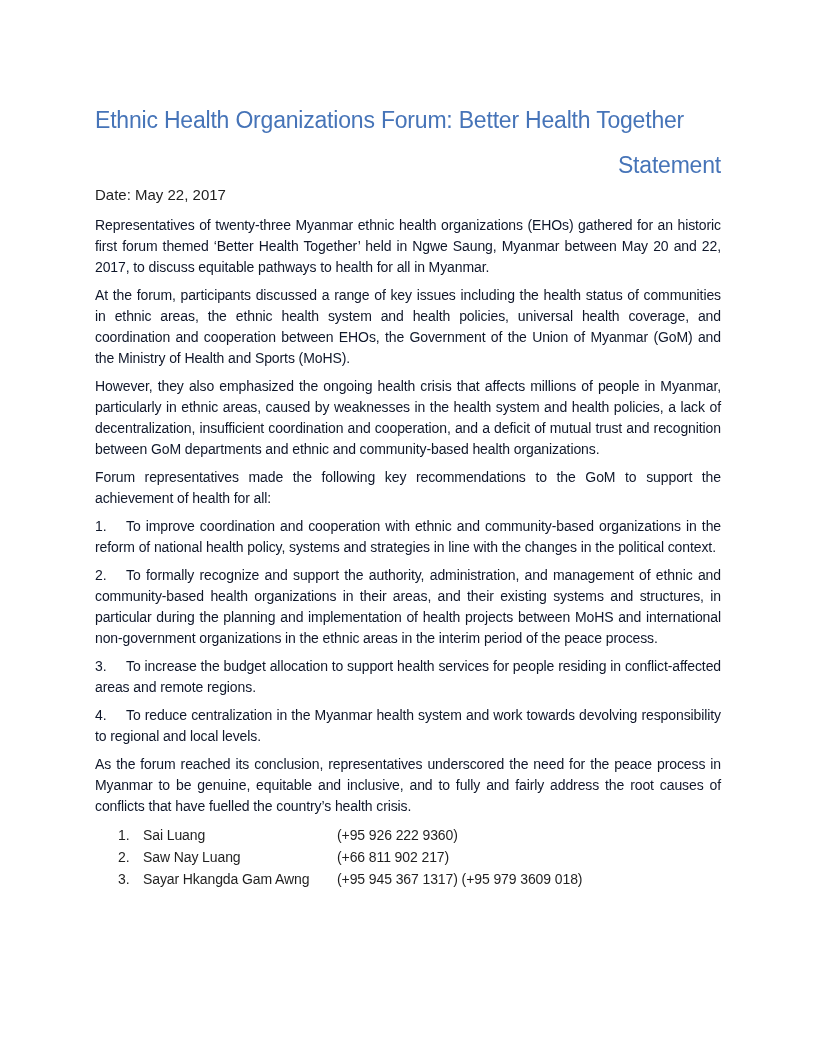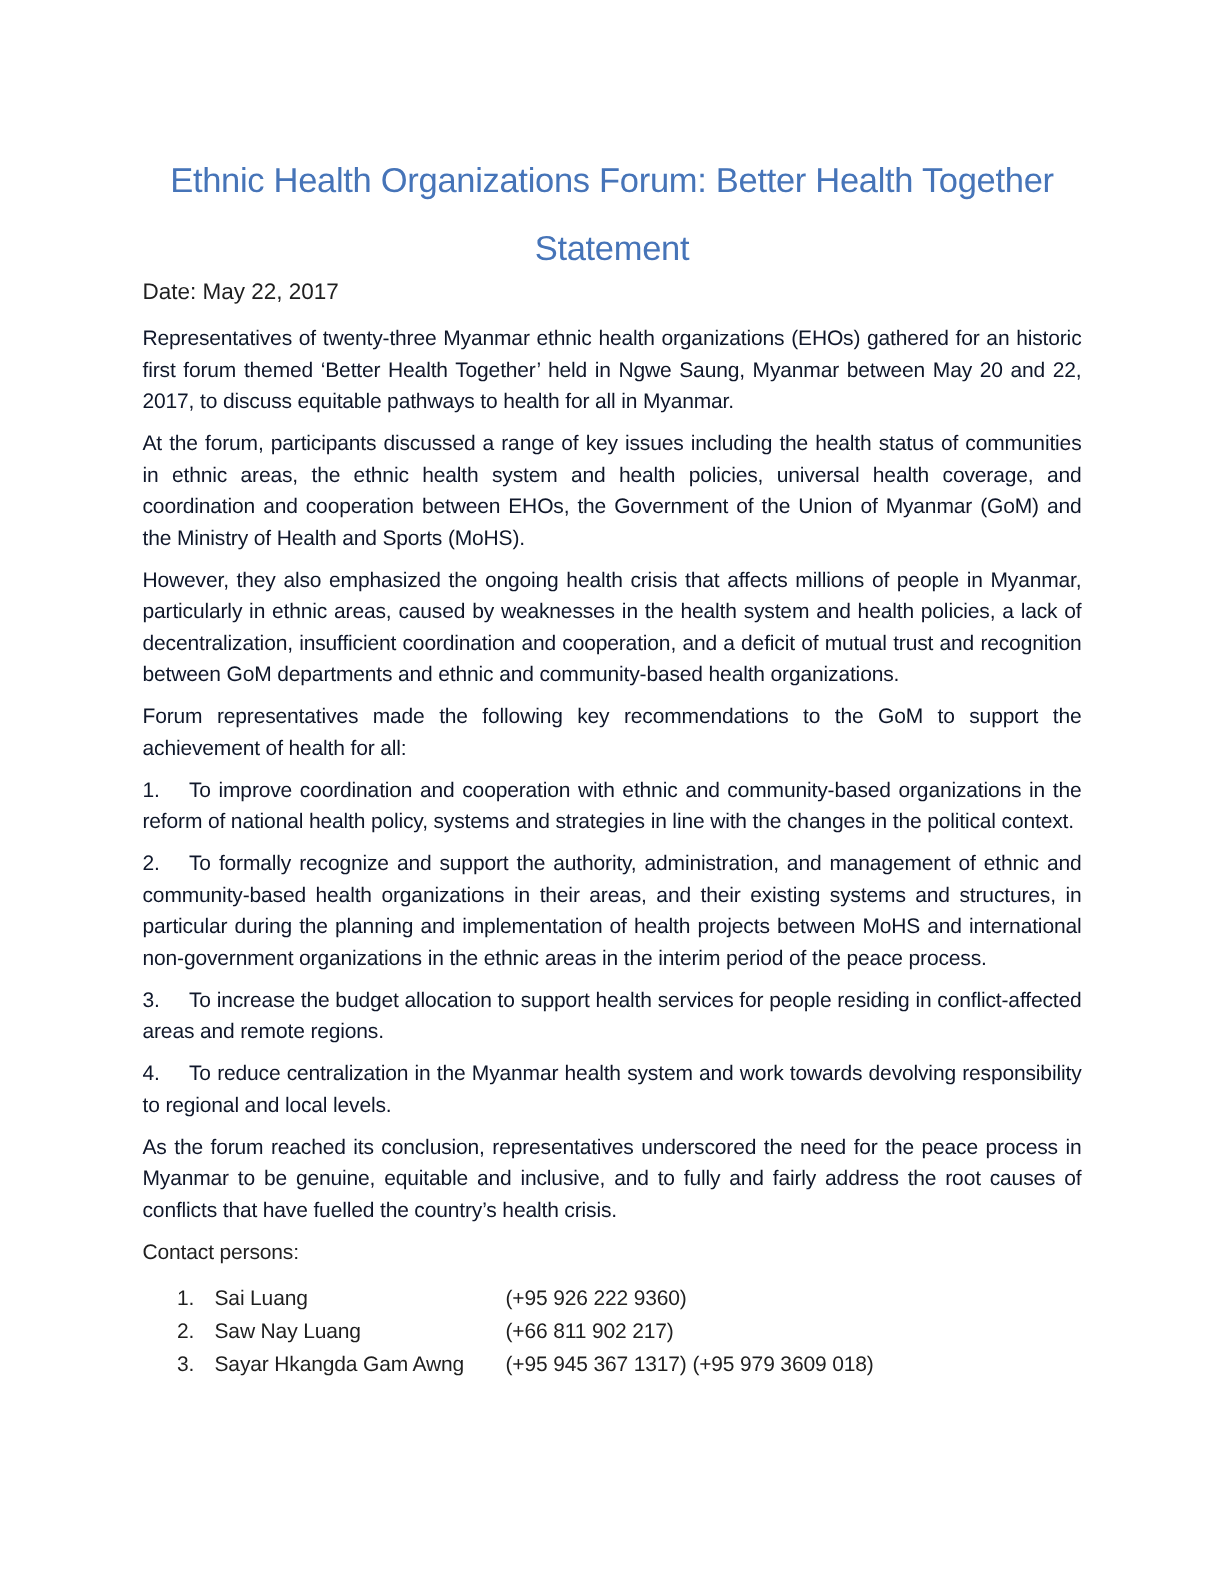--- a/index.html
+++ b/index.html
@@ -11,30 +11,29 @@
   .page {
     position: relative;
     width: 816px;
     height: 1056px;
     margin: 0 auto;
     background: #ffffff;
     padding: 105px 95px 40px 95px;
     overflow: hidden;
   }
   .doc-title {
-    text-align: center;
     color: #4674b8;
     font-size: 23px;
     font-weight: 400;
     line-height: 30px;
     margin-bottom: 15px;
     letter-spacing: -0.2px;
   }
   .doc-subtitle {
-    text-align: center;
+    text-align: right;
     color: #4674b8;
     font-size: 23px;
     font-weight: 400;
     line-height: 30px;
     margin-bottom: 4px;
     letter-spacing: -0.2px;
   }
   .date-line {
     font-size: 15px;
     line-height: 21px;
@@ -87,21 +86,20 @@
   <p class="body-par"><span class="item-num">1.</span><span>To improve coordination and cooperation with ethnic and community-based organizations in the reform of national health policy, systems and strategies in line with the changes in the political context.</span></p>
 
   <p class="body-par"><span class="item-num">2.</span><span>To formally recognize and support the authority, administration, and management of ethnic and community-based health organizations in their areas, and their existing systems and structures, in particular during the planning and implementation of health projects between MoHS and international non-government organizations in the ethnic areas in the interim period of the peace process.</span></p>
 
   <p class="body-par"><span class="item-num">3.</span><span>To increase the budget allocation to support health services for people residing in conflict-affected areas and remote regions.</span></p>
 
   <p class="body-par"><span class="item-num">4.</span><span>To reduce centralization in the Myanmar health system and work towards devolving responsibility to regional and local levels.</span></p>
 
   <p class="body-par">As the forum reached its conclusion, representatives underscored the need for the peace process in Myanmar to be genuine, equitable and inclusive, and to fully and fairly address the root causes of conflicts that have fuelled the country’s health crisis.</p>
 
-  <p class="contacts-heading">Contact persons:</p>
 
   <div class="contact-list">
     <div class="contact-row">
       <span class="c-num">1.</span><span class="c-name">Sai Luang</span><span class="c-phone">(+95 926 222 9360)</span>
     </div>
     <div class="contact-row">
       <span class="c-num">2.</span><span class="c-name">Saw Nay Luang</span><span class="c-phone">(+66 811 902 217)</span>
     </div>
     <div class="contact-row">
       <span class="c-num">3.</span><span class="c-name">Sayar Hkangda Gam Awng</span><span class="c-phone">(+95 945 367 1317) (+95 979 3609 018)</span>

